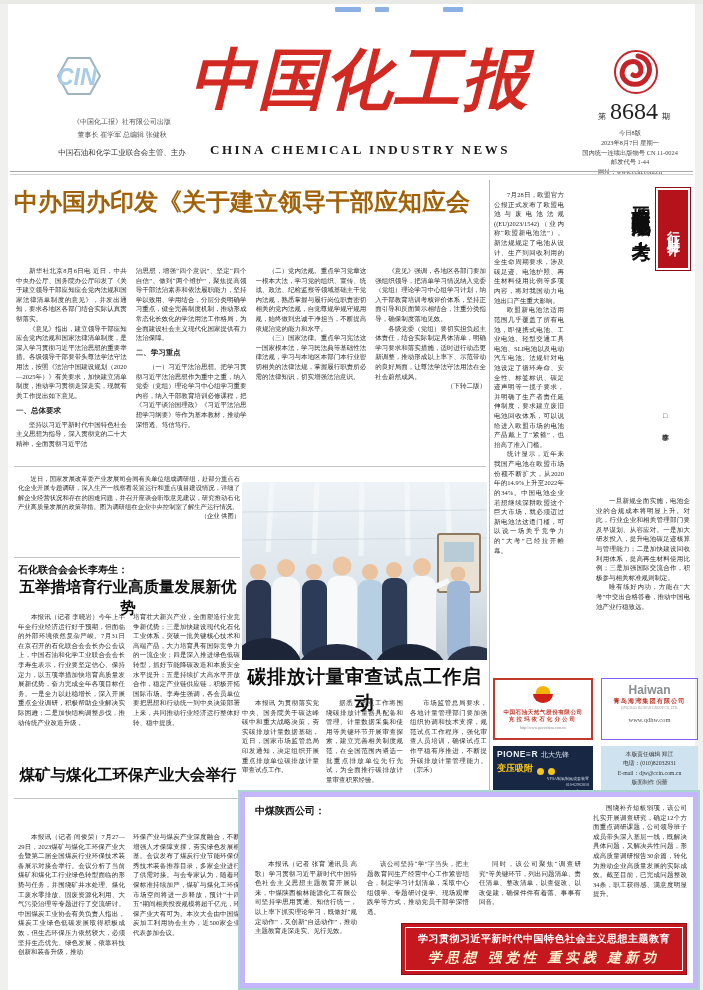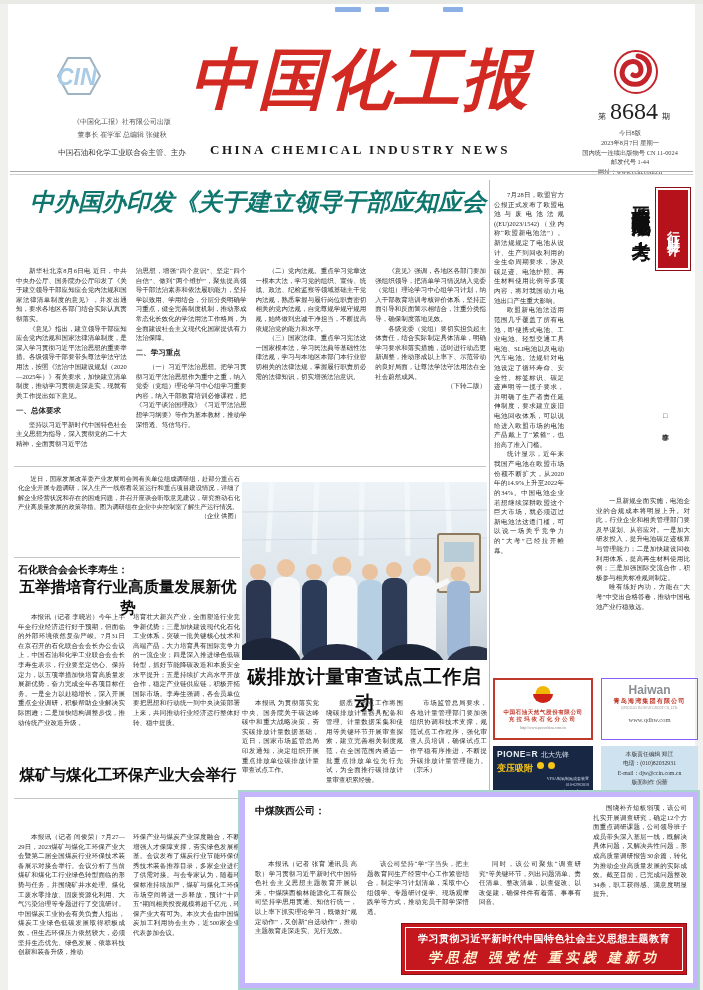--- a/index.html
+++ b/index.html
@@ -8,22 +8,22 @@
         box-shadow:inset 8px 0 0 #f0f0ee, inset -8px 0 0 #f0f0ee;}
   .abs{position:absolute;}
   .bodytext p{margin:0;text-indent:2em;text-align:justify;font-size:6.5px;line-height:1.48;color:#2c2c2c;}
   .bodytext p.nohang{text-indent:0;}
   .col{overflow:hidden;}
   .subhead{font-weight:bold;text-align:center;text-indent:0 !important;font-size:7.5px !important;
            margin:4px 0 !important;font-family:"Liberation Sans",sans-serif;}
   .turn{text-indent:0 !important;text-align:right !important;}
   .rule{background:#c4c4c4;height:1px;}
   .headrule{border-top:1px solid #a9a9a9;border-bottom:1px solid #cfcfcf;height:2px;}
-  .lead-headline{font-weight:bold;color:#0f766e;text-align:right;font-size:24px;line-height:1.45;
-                 font-family:"Liberation Sans",sans-serif;letter-spacing:0px;font-style:italic;}
+  .lead-headline{font-weight:bold;color:#a16207;text-align:left;font-size:24px;line-height:1.45;
+                 font-family:"Liberation Sans",sans-serif;letter-spacing:0px;}
   .kicker{font-weight:bold;font-size:10px;font-family:"Liberation Sans",sans-serif;color:#111;}
   .h-black{font-weight:bold;color:#0d0d0d;text-align:center;font-family:"Liberation Sans",sans-serif;}
   .vert{writing-mode:vertical-rl;text-orientation:upright;}
   .badge{background:#b5121b;color:#fff;border:2px solid #fff;outline:1px solid #8f0e15;
          display:flex;align-items:center;justify-content:center;font-weight:bold;
          font-family:"Liberation Sans",sans-serif;}
   .flexcols{display:flex;}
   .adbox{box-sizing:border-box;text-align:center;overflow:hidden;}
   .redbox{box-sizing:border-box;border:5px solid #c4b5fd;outline:2px solid #a8d6ce;background:#fff;}
   .banner{background:#c5171e;border:1px solid #8e0f15;box-sizing:border-box;}
@@ -226,21 +226,21 @@
     <div style="font-size:6.2px;font-weight:bold;color:#c0392b;letter-spacing:1px;">青岛海湾集团有限公司</div>
     <div style="font-size:3.4px;color:#999;">QINGDAO HAIWAN GROUP CO.,LTD.</div>
     <div style="font-size:6.5px;color:#555;margin-top:6px;">www.qdhw.com</div>
   </div>
 
   <div class="abs adbox" style="left:493px;top:742px;width:100px;height:46px;background:#182743;color:#fff;padding:3px 4px;text-align:left;">
     <div style="display:flex;align-items:baseline;gap:3px;">
       <span style="font-size:8.5px;font-weight:bold;letter-spacing:0.5px;font-family:'Liberation Sans',sans-serif;color:#e8eef5;">PIONE≡R</span>
       <span style="font-size:7px;color:#dfe7f0;">北大先锋</span>
     </div>
-    <div style="display:flex;align-items:flex-start;gap:4px;margin-top:2px;">
+    <div style="display:flex;align-items:flex-end;gap:4px;margin-top:2px;">
       <span style="font-size:9px;font-weight:bold;color:#f5c518;">变压吸附</span>
       <span style="width:7px;height:7px;border-radius:50%;background:#f5c518;display:inline-block;"></span>
       <span style="width:7px;height:7px;border-radius:50%;background:#f5c518;display:inline-block;"></span>
     </div>
     <div style="font-size:4px;color:#cfd8e8;text-align:right;line-height:1.5;margin-top:1px;">
       <div>VPSA制氧制氮成套装置</div>
       <div>010-62963818</div>
       <div>www.pioneer-pku.com</div>
     </div>
   </div>

